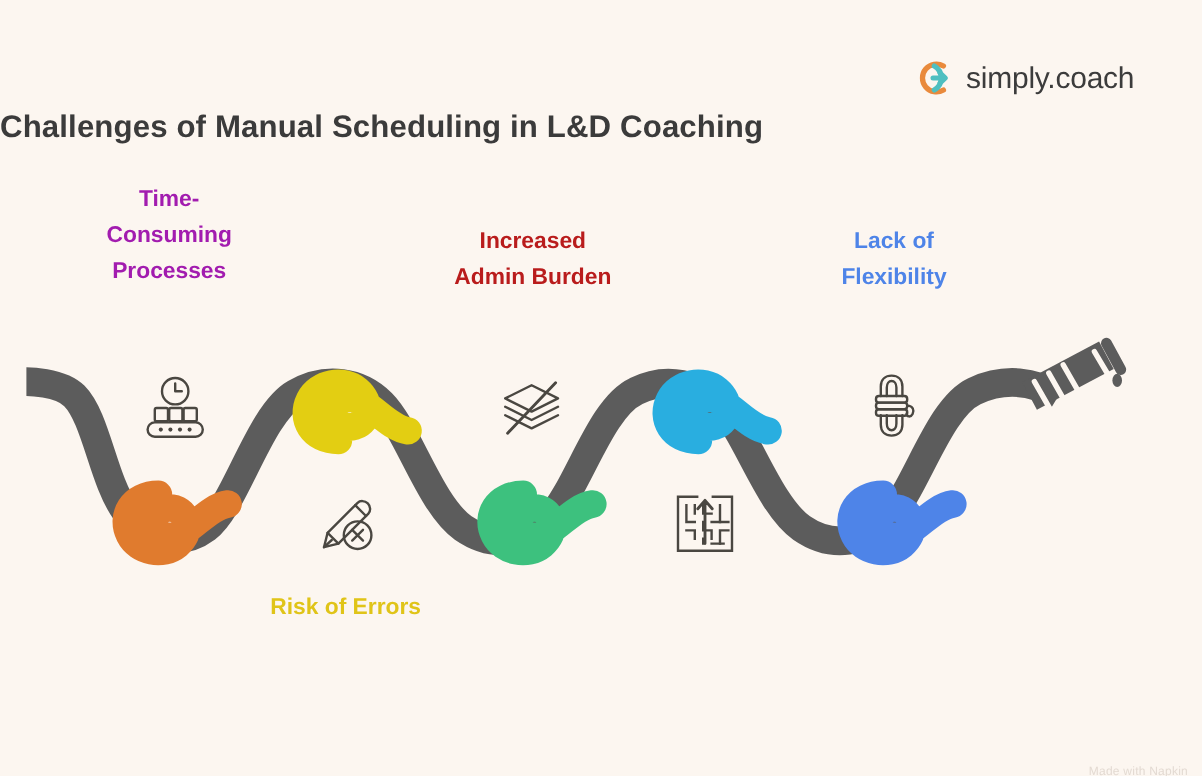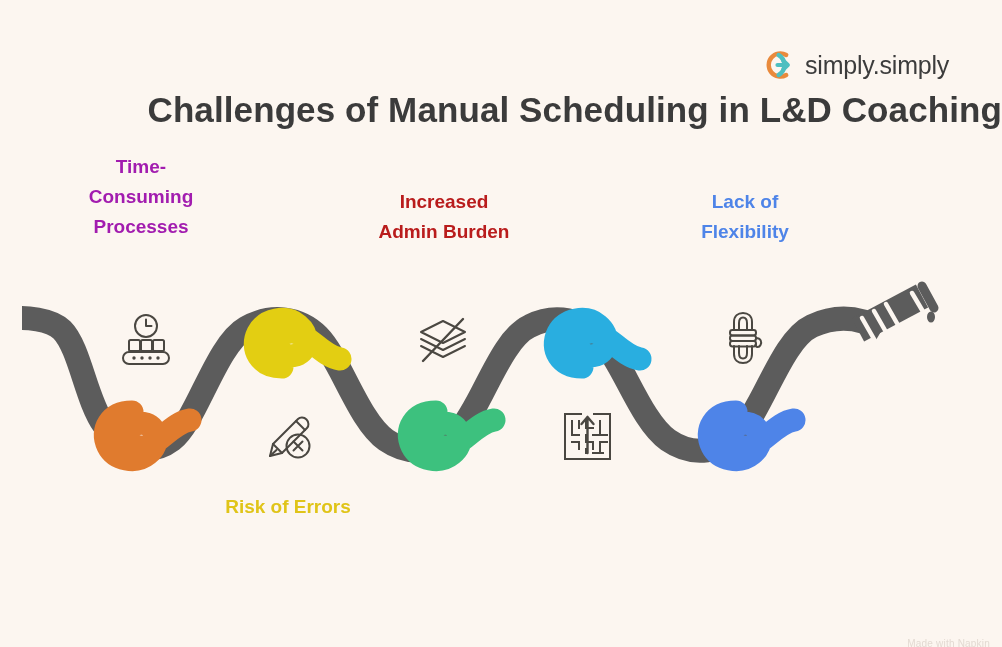--- a/index.html
+++ b/index.html
@@ -38,22 +38,22 @@
     line-height: 1;
     white-space: nowrap;
   }
 
   
   .title {
     position: absolute;
     left: 0;
     top: 90px;
     width: 1002px;
-    text-align: right;
-    font-size: 35px;
+    text-align: left;
+    font-size: 26px;
     font-weight: bold;
     color: #3B3B3B;
     letter-spacing: 0.1px;
   }
 
   
   .stage {
     position: absolute;
     left: 0;
     top: 0;
@@ -103,21 +103,21 @@
 
   <div class="brand">
     <span class="brand-mark">
       <svg class="brand-mark" viewBox="0 0 30 30" xmlns="http://www.w3.org/2000/svg">
         <path d="M20.2 5.0 A11.6 11.6 0 1 0 20.2 25.0" fill="none" stroke="#E98A3C" stroke-width="4.4" stroke-linecap="round"></path>
         <path d="M12.6 5.0 A11.6 11.6 0 0 1 12.6 25.0" fill="none" stroke="#4FBFC0" stroke-width="4.4" stroke-linecap="round"></path>
         <path d="M11.5 15 H20.6" fill="none" stroke="#4FBFC0" stroke-width="4.2" stroke-linecap="round"></path>
         <path d="M17.4 10.8 L21.8 15 L17.4 19.2" fill="none" stroke="#4FBFC0" stroke-width="4.2" stroke-linecap="round" stroke-linejoin="round"></path>
       </svg>
     </span>
-    <span class="brand-text">simply.simply</span>
+    <span class="brand-text">simply.coach</span>
   </div>
 
   <div class="title">Challenges of Manual Scheduling in L&amp;D Coaching</div>
 
   <svg class="stage" viewBox="0 0 1002 647" xmlns="http://www.w3.org/2000/svg">
 
     <defs>
 
       <g id="knot-glyph">
         <path d="M 30 4

